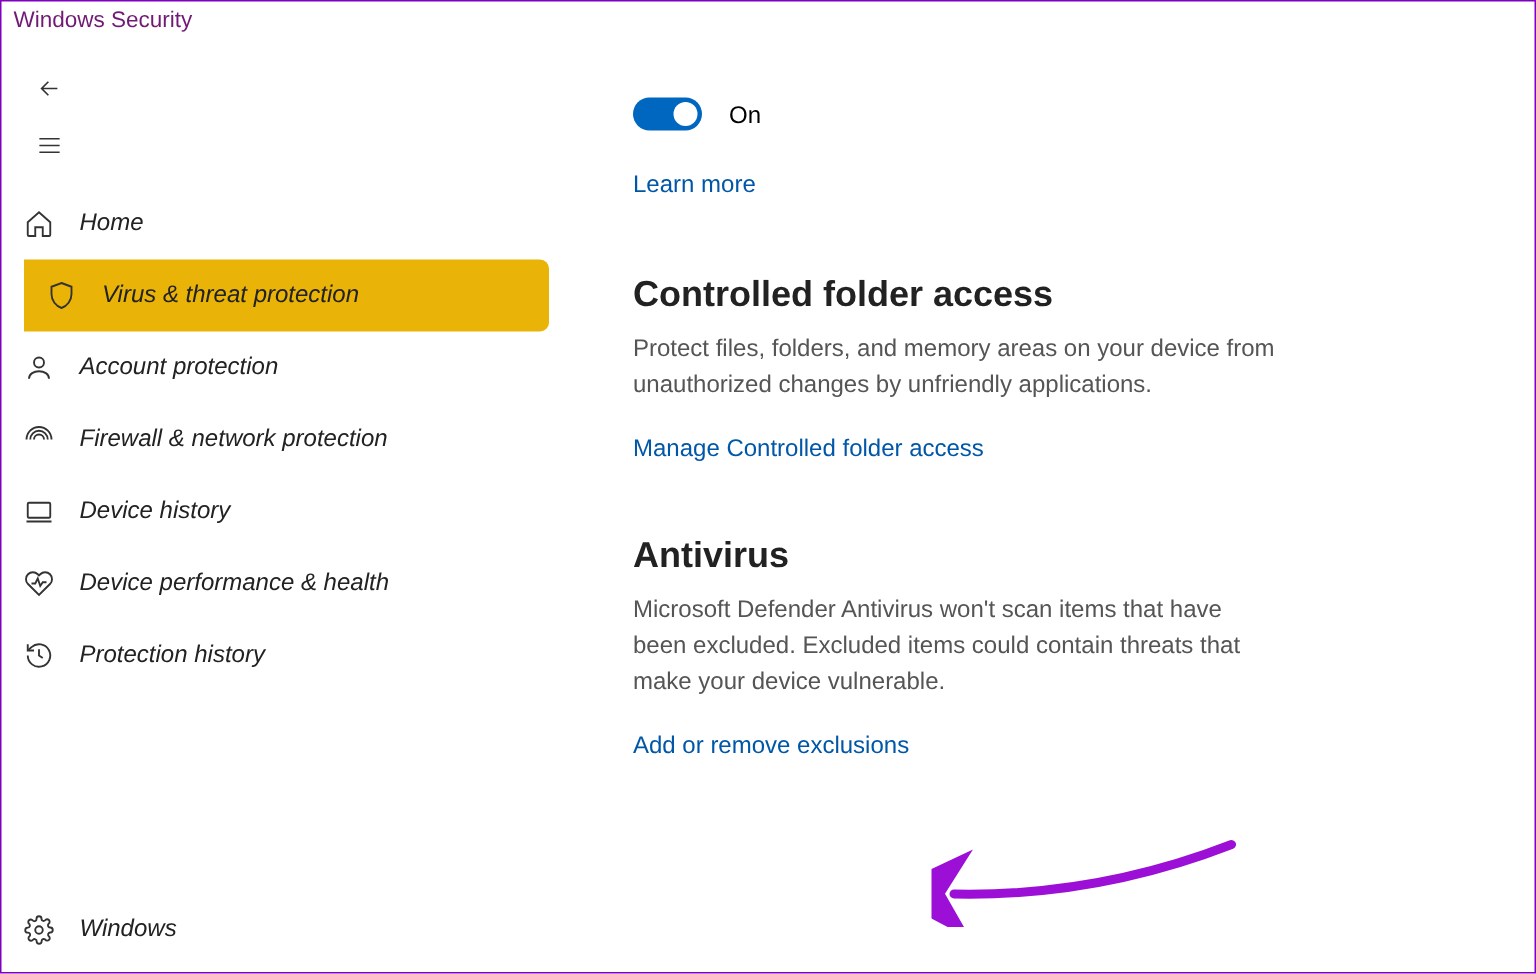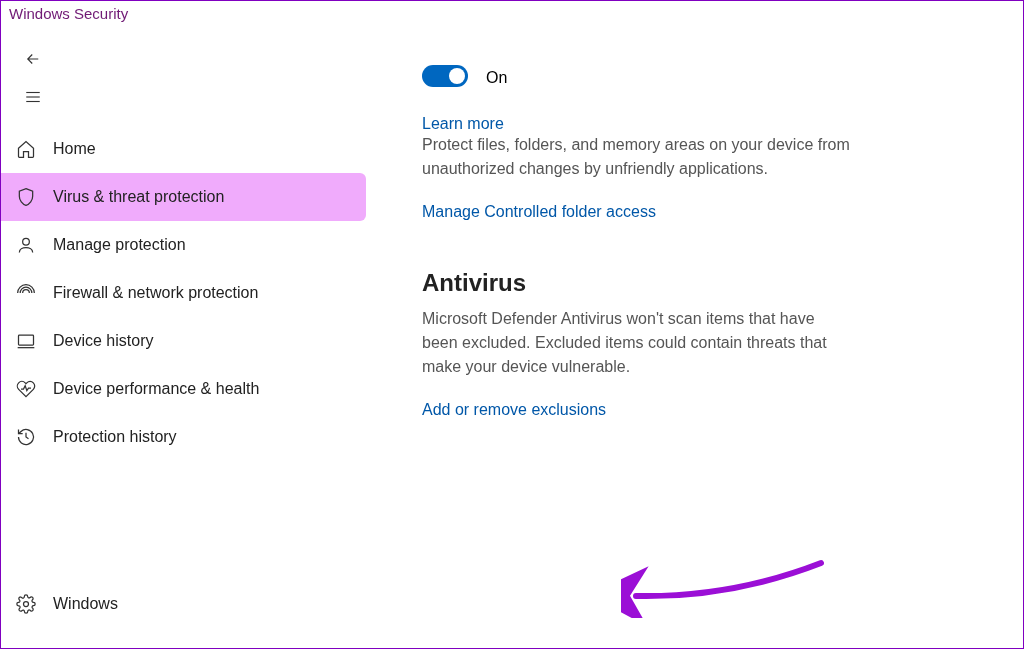--- a/index.html
+++ b/index.html
@@ -21,23 +21,24 @@
     color: #701a75;
     padding: 4px 8px;
     height: 24px;
   }
   .app {
     display: flex;
     height: calc(100% - 24px);
   }
   .sidebar {
     width: 365px;
-    padding: 6px 0 16px 0;
+    padding: 6px 0 0 0;
     display: flex;
     flex-direction: column;
+    font-style: italic;
   }
   .top-controls {
     padding: 10px 0 0 14px;
   }
   .icon-btn {
     width: 36px;
     height: 36px;
     display: flex;
     align-items: center;
     justify-content: center;
@@ -58,21 +59,22 @@
     height: 48px;
     padding-left: 14px;
     cursor: pointer;
     font-size: 16px;
     color: #222;
     gap: 16px;
     border-top-right-radius: 6px;
     border-bottom-right-radius: 6px;
   }
   .nav-item.active {
-    background: #f0abfc;
+    background: #eab308;
+    margin-left: 15px;
   }
   .nav-icon {
     width: 22px;
     height: 22px;
     display: flex;
     align-items: center;
     justify-content: center;
     color: #333;
   }
   .nav-spacer {
@@ -112,21 +114,21 @@
   }
   .toggle-label {
     font-size: 16px;
   }
   .link {
     color: #0057a8;
     font-size: 16px;
     cursor: pointer;
     display: inline-block;
   }
-  .learn-more { }
+  .learn-more { margin-bottom: 50px; }
   .section-heading {
     font-size: 24px;
     font-weight: 600;
     color: #222;
     margin-bottom: 10px;
   }
   .section-desc {
     font-size: 16px;
     color: #555;
     line-height: 1.5;
@@ -185,21 +187,21 @@
         <span>Virus &amp; threat protection</span>
       </div>
 
       <div class="nav-item">
         <span class="nav-icon">
           <svg width="20" height="20" viewBox="0 0 24 24" fill="none" stroke="currentColor" stroke-width="1.5">
               <circle cx="12" cy="8" r="4"></circle>
               <path d="M4 21c0-4 4-6 8-6s8 2 8 6"></path>
             </svg>
         </span>
-        <span>Manage protection</span>
+        <span>Account protection</span>
       </div>
 
       <div class="nav-item">
         <span class="nav-icon">
           <svg width="20" height="20" viewBox="0 0 24 24" fill="none" stroke="currentColor" stroke-width="1.5">
               <path d="M5 12a7 7 0 0 1 14 0M2 12a10 10 0 0 1 20 0M8 12a4 4 0 0 1 8 0M12 12v0"></path>
             </svg>
         </span>
         <span>Firewall &amp; network protection</span>
       </div>
@@ -253,20 +255,21 @@
 
   <div class="content">
     <div class="toggle-row">
       <div class="toggle"></div>
       <span class="toggle-label">On</span>
     </div>
 
     <div class="link learn-more">Learn more</div>
 
     <div class="section-block">
+      <h2 class="section-heading">Controlled folder access</h2>
       <p class="section-desc">Protect files, folders, and memory areas on your device from unauthorized changes by unfriendly applications.</p>
       <div class="link">Manage Controlled folder access</div>
     </div>
 
     <div class="section-block">
       <h2 class="section-heading">Antivirus</h2>
       <p class="section-desc">Microsoft Defender Antivirus won't scan items that have been excluded. Excluded items could contain threats that make your device vulnerable.</p>
       <div class="link">Add or remove exclusions</div>
     </div>
   </div>

